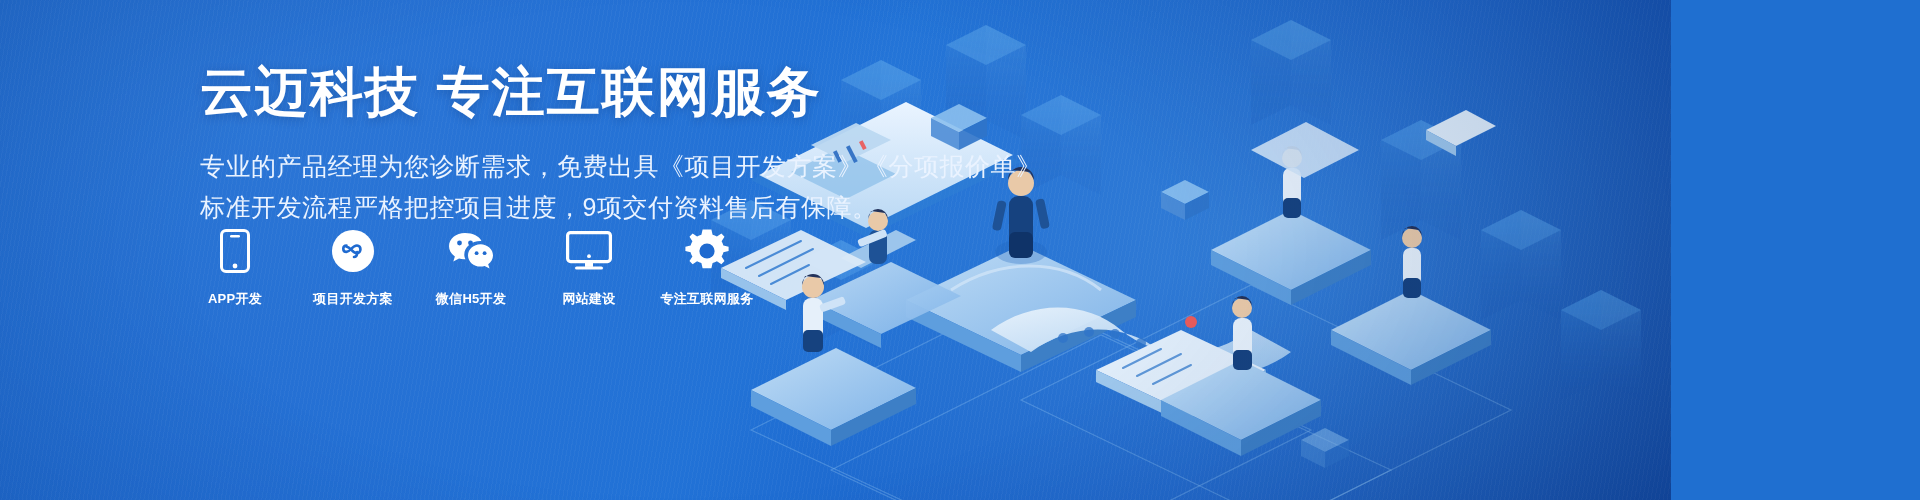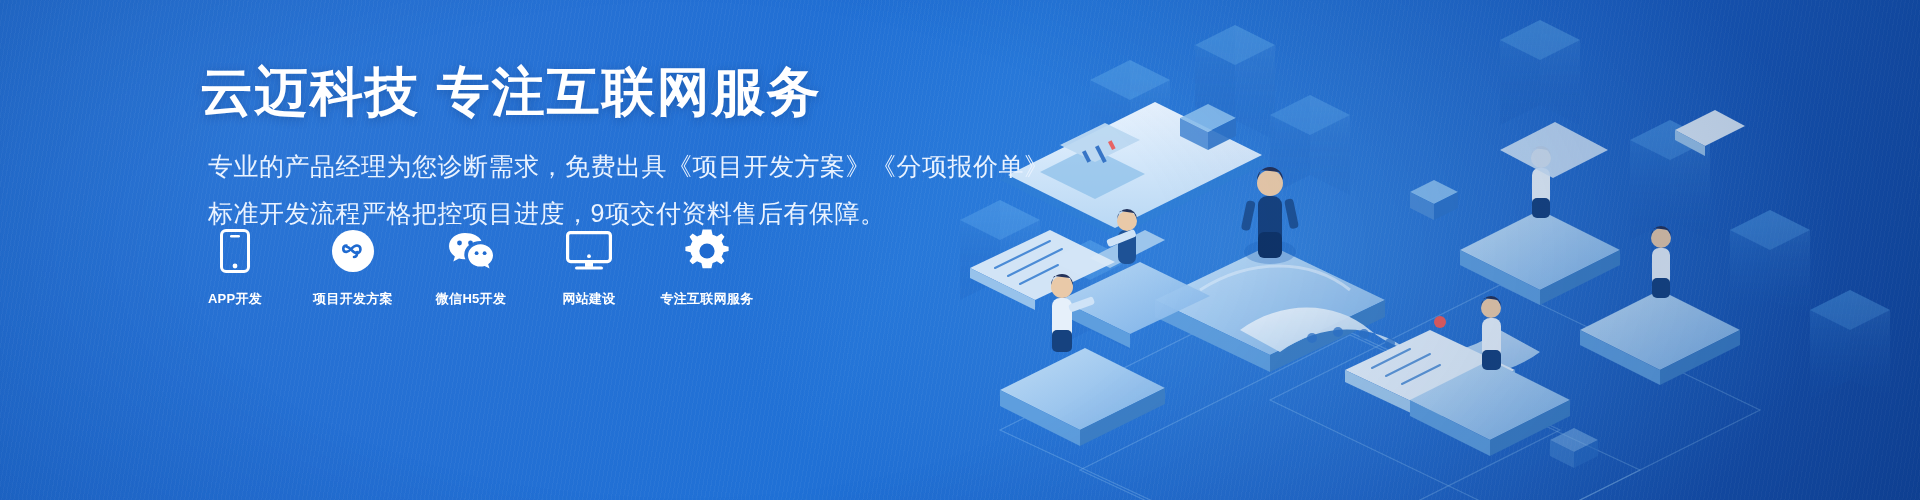--- a/index.html
+++ b/index.html
@@ -2,21 +2,21 @@
 <html><head>
 <meta charset="utf-8">
 <style>
   html,body{margin:0;padding:0;}
   body{
     width:1920px;height:500px;overflow:hidden;
     font-family:"Liberation Sans","DejaVu Sans",sans-serif;
     background:#1f6fd0;
   }
   .banner{
-    position:relative;width:1920px;height:500px;overflow:hidden;
+    position:relative;width:1671px;height:500px;overflow:hidden;
     background:
       radial-gradient(ellipse 900px 620px at 1280px 250px, rgba(70,150,230,.55) 0%, rgba(40,110,205,0) 62%),
       radial-gradient(ellipse 1200px 900px at 250px 120px, rgba(60,135,225,.45) 0%, rgba(30,100,200,0) 60%),
       linear-gradient(118deg,#1b63c6 0%,#1f6ad0 26%,#2071d6 48%,#1b5fc4 74%,#13479f 100%);
   }
   
   .texture{
     position:absolute;inset:0;
     background-image:repeating-linear-gradient(100deg, rgba(255,255,255,.035) 0px, rgba(255,255,255,.035) 1px, rgba(255,255,255,0) 1px, rgba(255,255,255,0) 4px);
     pointer-events:none;
@@ -29,21 +29,21 @@
 
   
   .copy{position:absolute;left:200px;top:62px;width:900px;}
   .headline{
     font-size:53px;line-height:1.12;font-weight:bold;color:#ffffff;
     letter-spacing:2px;margin:0 0 26px 0;white-space:nowrap;
     text-shadow:0 2px 10px rgba(0,30,80,.25);
   }
   .sub{
     font-size:25px;line-height:1.56;color:#eaf3ff;font-weight:normal;
-    letter-spacing:.5px;white-space:nowrap;margin:8px;
+    letter-spacing:.5px;white-space:nowrap;margin:0;
   }
   .sub + .sub{margin-top:2px;}
 
   
   .services{
     position:absolute;left:196px;top:228px;
     display:flex;align-items:flex-start;gap:40px;
   }
   .service{
     width:78px;display:flex;flex-direction:column;align-items:center;cursor:pointer;text-align:right;

